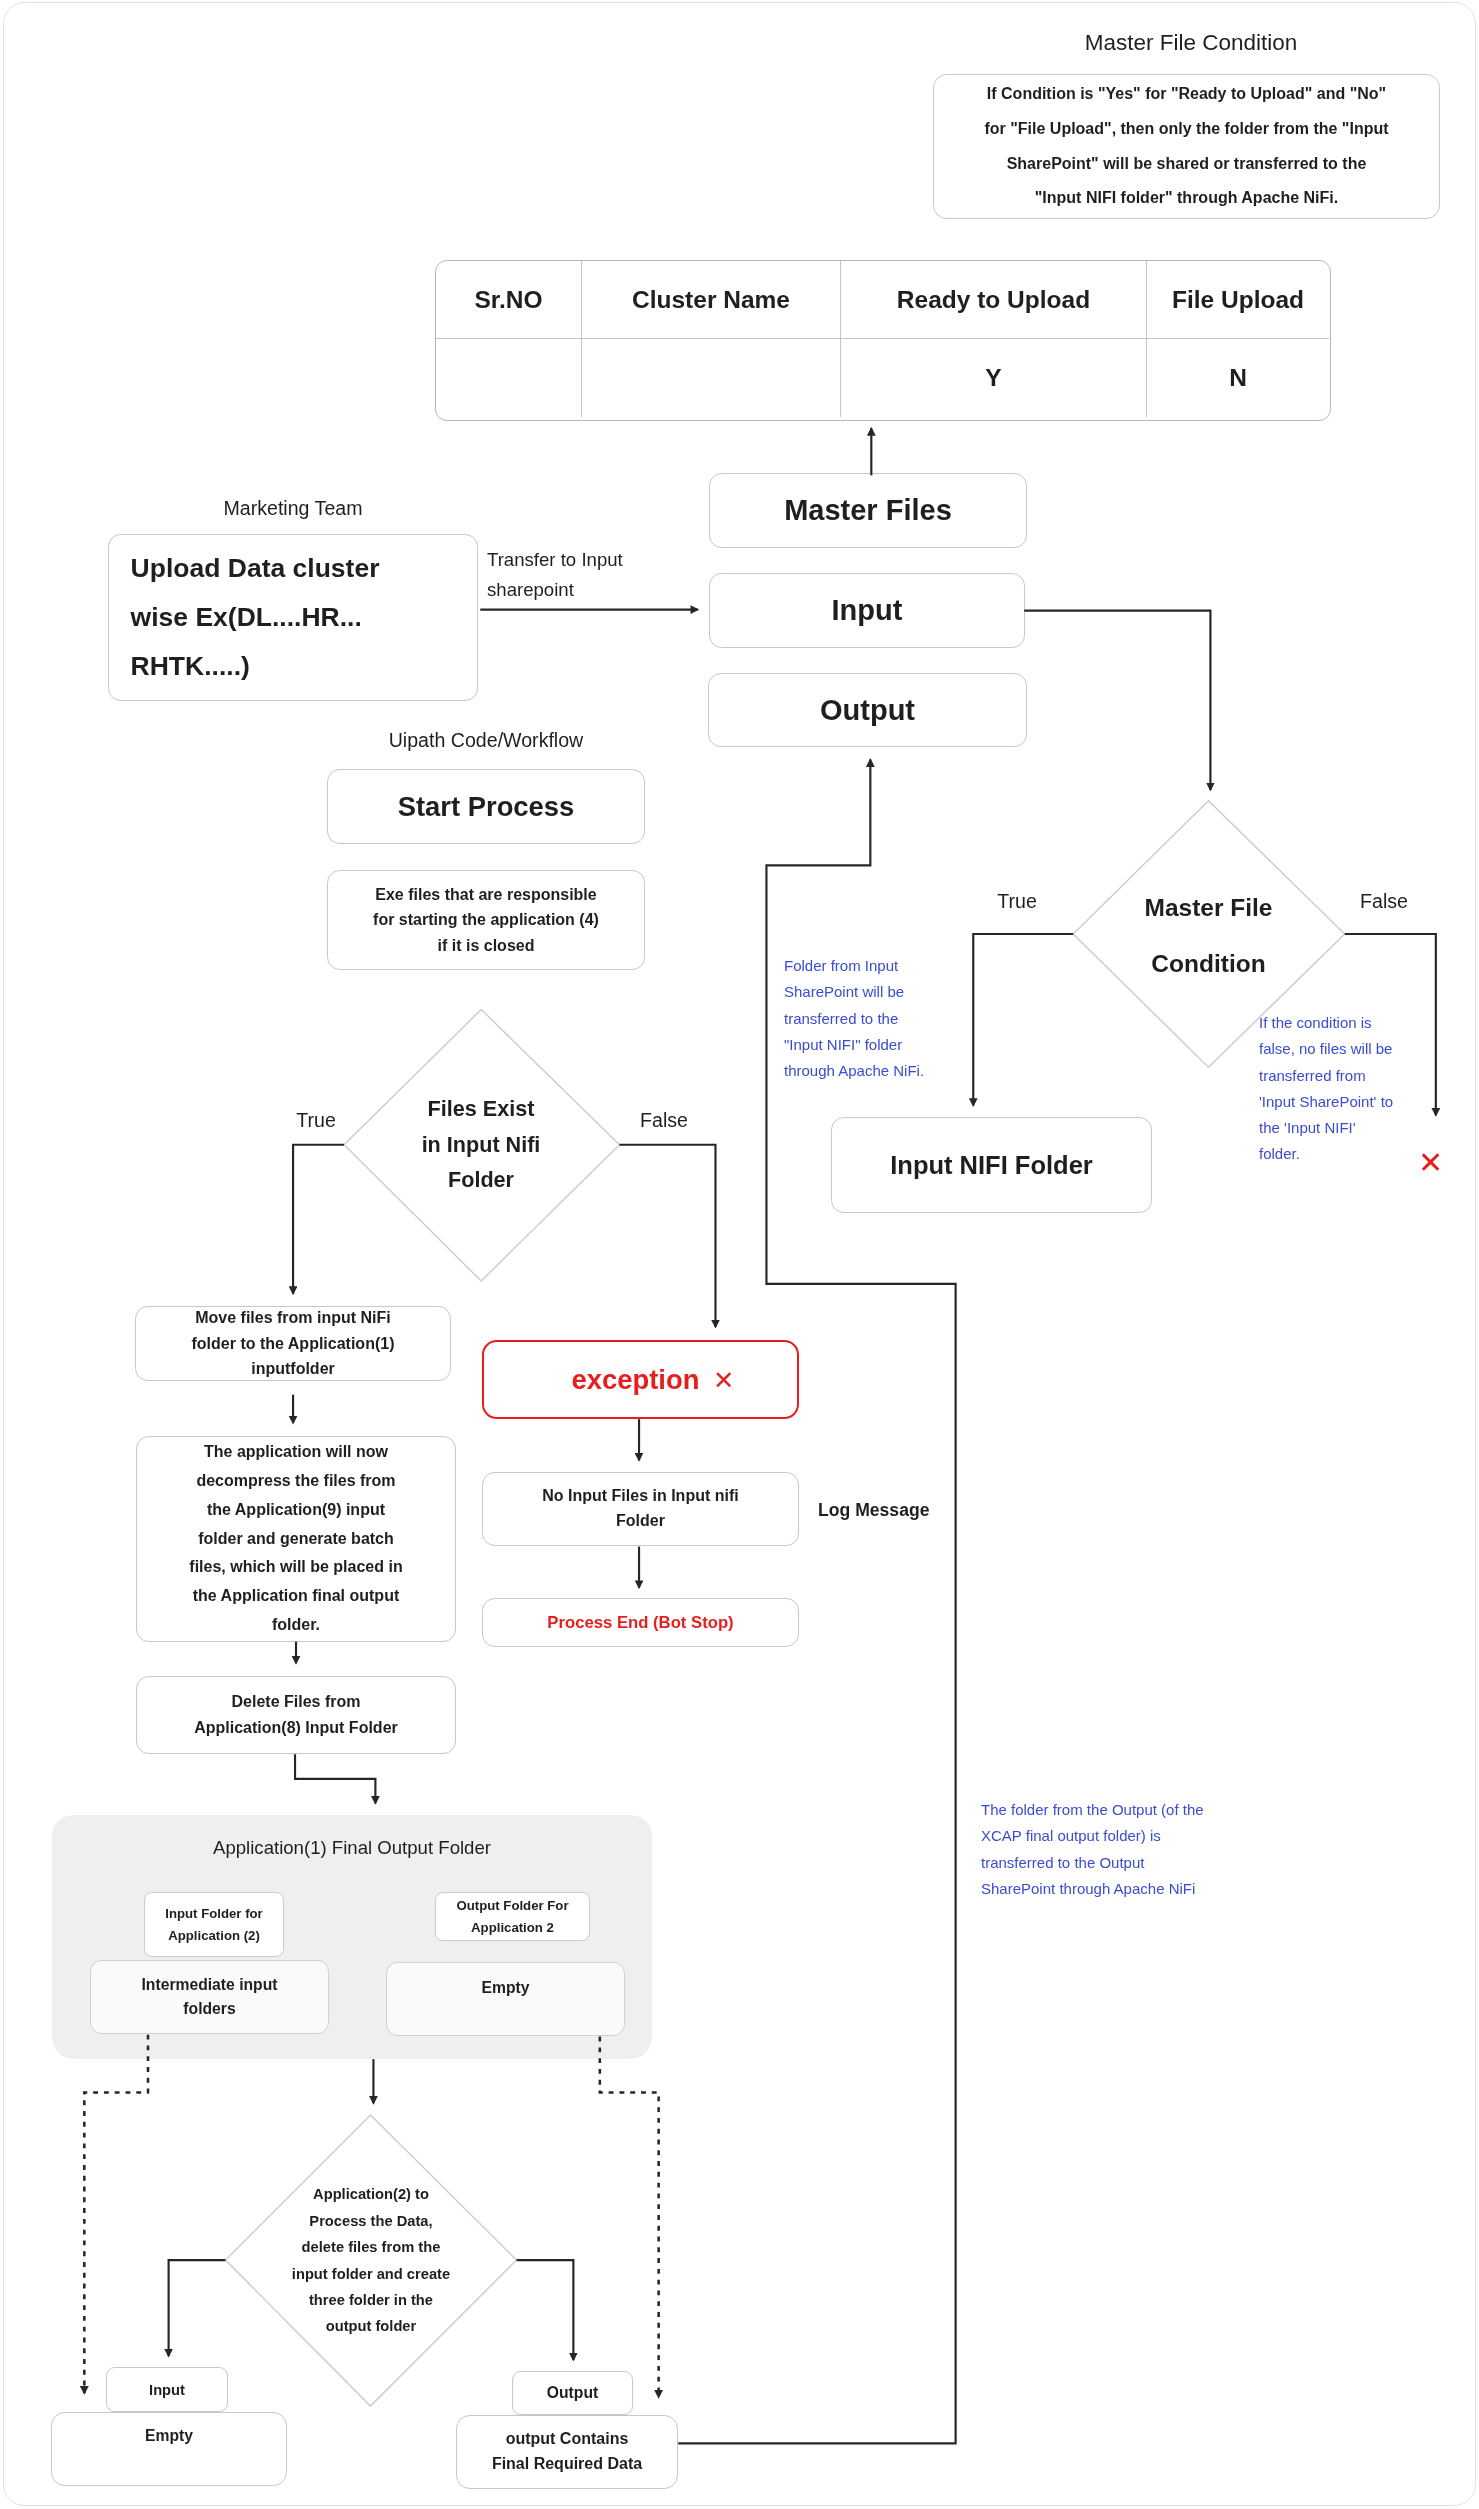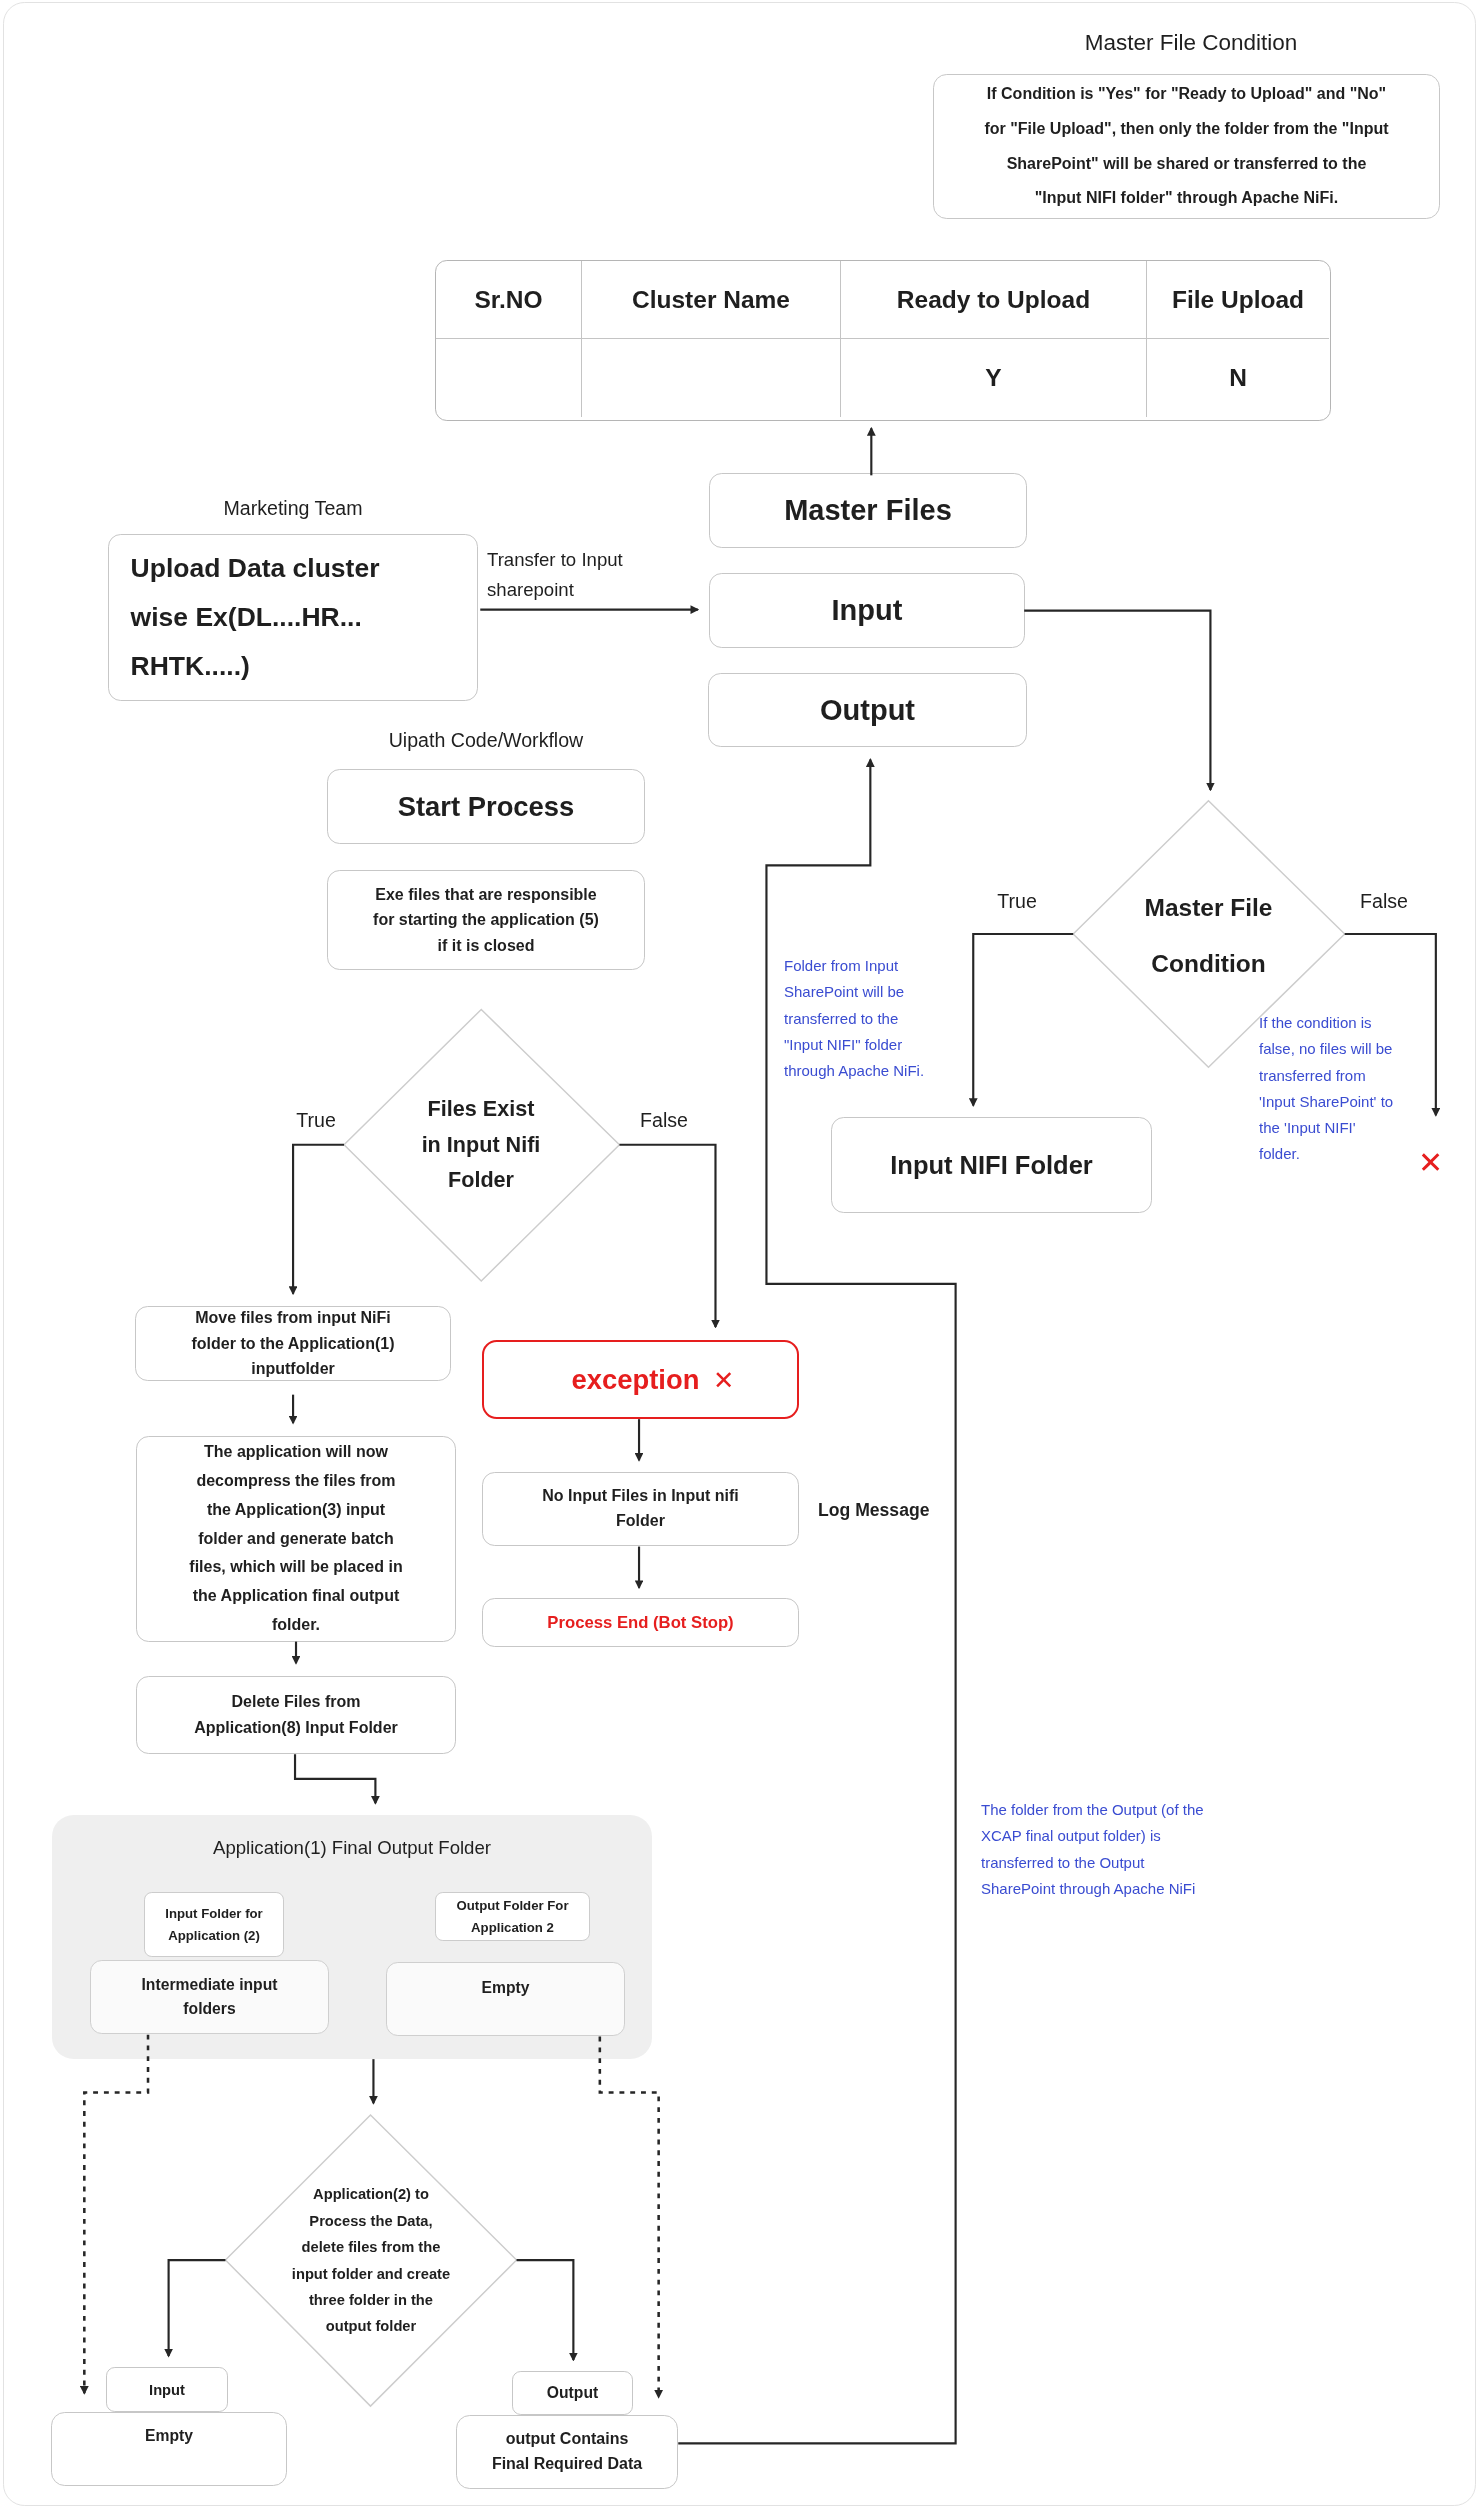--- a/index.html
+++ b/index.html
@@ -65,21 +65,21 @@
   <div class="lbl t" style="left:487px;top:545px;width:211px;font-size:18.6px;line-height:1.6;position:absolute;">Transfer to Input
 sharepoint</div>
 
   <div class="box" style="left:709px;top:473px;width:318px;height:75px;font-size:29px;">Master Files</div>
   <div class="box" style="left:709px;top:573px;width:316px;height:75px;font-size:29px;">Input</div>
   <div class="box" style="left:708px;top:673px;width:319px;height:74px;font-size:29px;">Output</div>
 
   <div class="lbl center" style="left:339px;top:727px;width:294px;height:27.4px;font-size:19.6px;position:absolute;">Uipath Code/Workflow</div>
   <div class="box" style="left:327px;top:769px;width:318px;height:75px;font-size:27.4px;">Start Process</div>
   <div class="box t" style="left:327px;top:870px;width:318px;height:100px;font-size:16px;line-height:1.6;">Exe files that are responsible
-for starting the application (5)
+for starting the application (4)
 if it is closed</div>
 
   <div class="diamond-text t" style="left:1086px;top:885px;width:245px;height:102px;font-size:24.5px;line-height:2.3;">Master File
 Condition</div>
   <div class="lbl center" style="left:968px;top:888px;width:98px;height:27.4px;font-size:19.6px;position:absolute;">True</div>
   <div class="lbl center" style="left:1335px;top:888px;width:98px;height:27.4px;font-size:19.6px;position:absolute;">False</div>
   <div class="lbl t blue" style="left:784px;top:953px;width:167px;position:absolute;">Folder from Input
 SharePoint will be
 transferred to the
 "Input NIFI" folder
@@ -98,21 +98,21 @@
 in Input Nifi
 Folder</div>
   <div class="lbl center" style="left:267px;top:1107px;width:98px;height:27.4px;font-size:19.6px;position:absolute;">True</div>
   <div class="lbl center" style="left:615px;top:1107px;width:98px;height:27.4px;font-size:19.6px;position:absolute;">False</div>
 
   <div class="box t" style="left:135px;top:1306px;width:316px;height:75px;font-size:16px;line-height:1.6;">Move files from input NiFi
 folder to the Application(1)
 inputfolder</div>
   <div class="box t" style="left:136px;top:1436px;width:320px;height:206px;font-size:16px;line-height:1.8;">The application will now
 decompress the files from
-the Application(3) input
+the Application(9) input
 folder and generate batch
 files, which will be placed in
 the Application final output
 folder.</div>
   <div class="box t" style="left:136px;top:1676px;width:320px;height:78px;font-size:16px;line-height:1.6;">Delete Files from
 Application(8) Input Folder</div>
 
   <div class="box" style="left:482px;top:1340px;width:317px;height:79px;border:2px solid var(--red,#e61e1e);border-radius:14.7px;padding-left:25px;">
     <span class="red" style="font-size:27.4px;font-weight:bold;">exception</span>
     <span class="red" style="font-size:25.5px;font-weight:bold;margin-left:13.7px;">✕</span>

